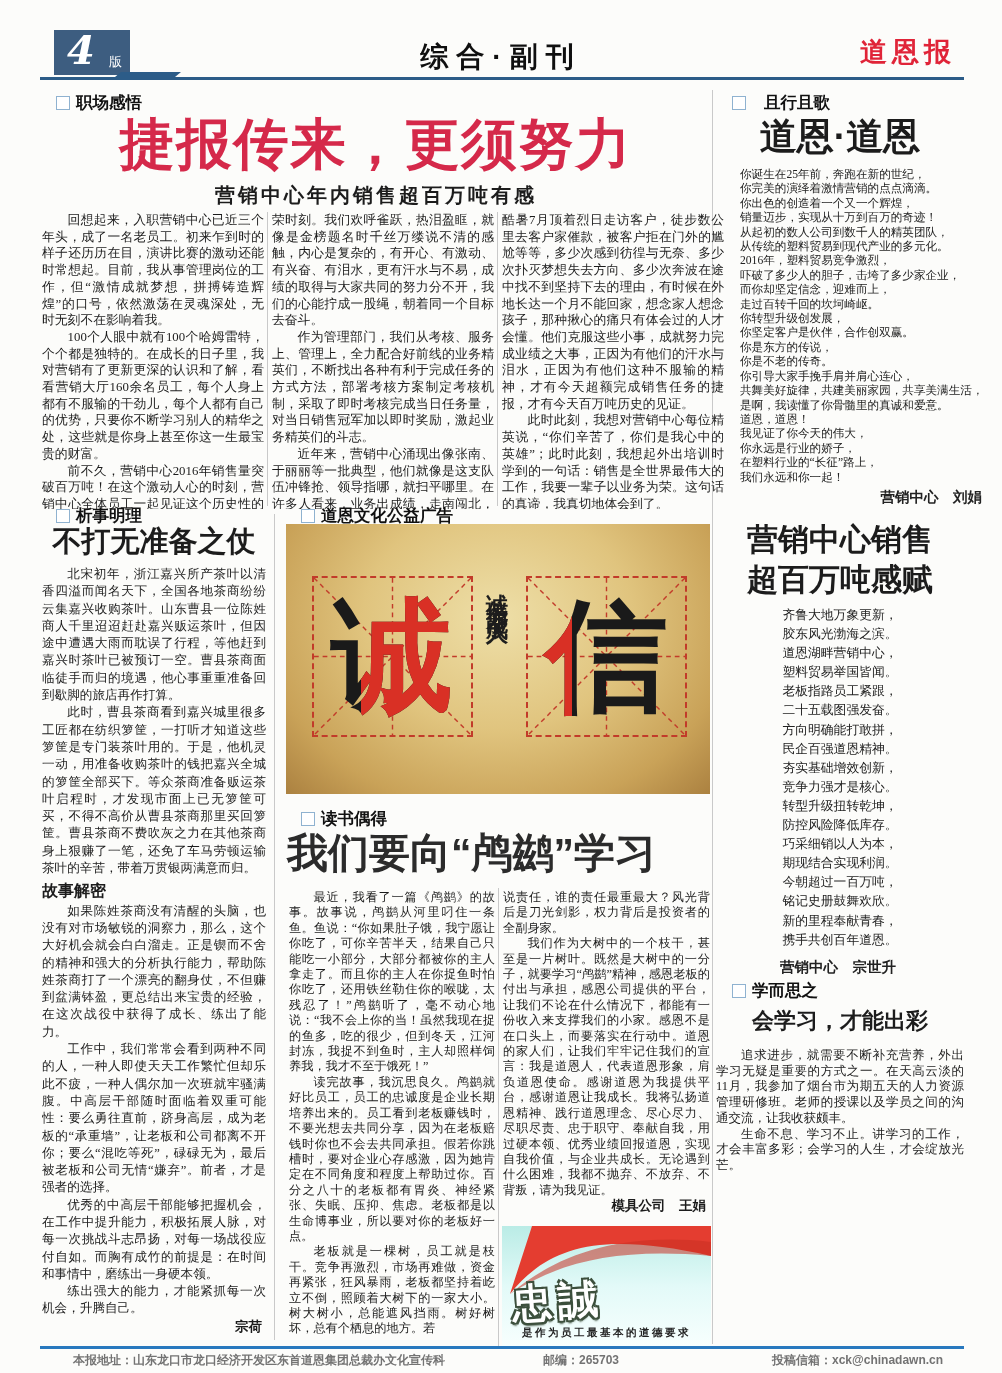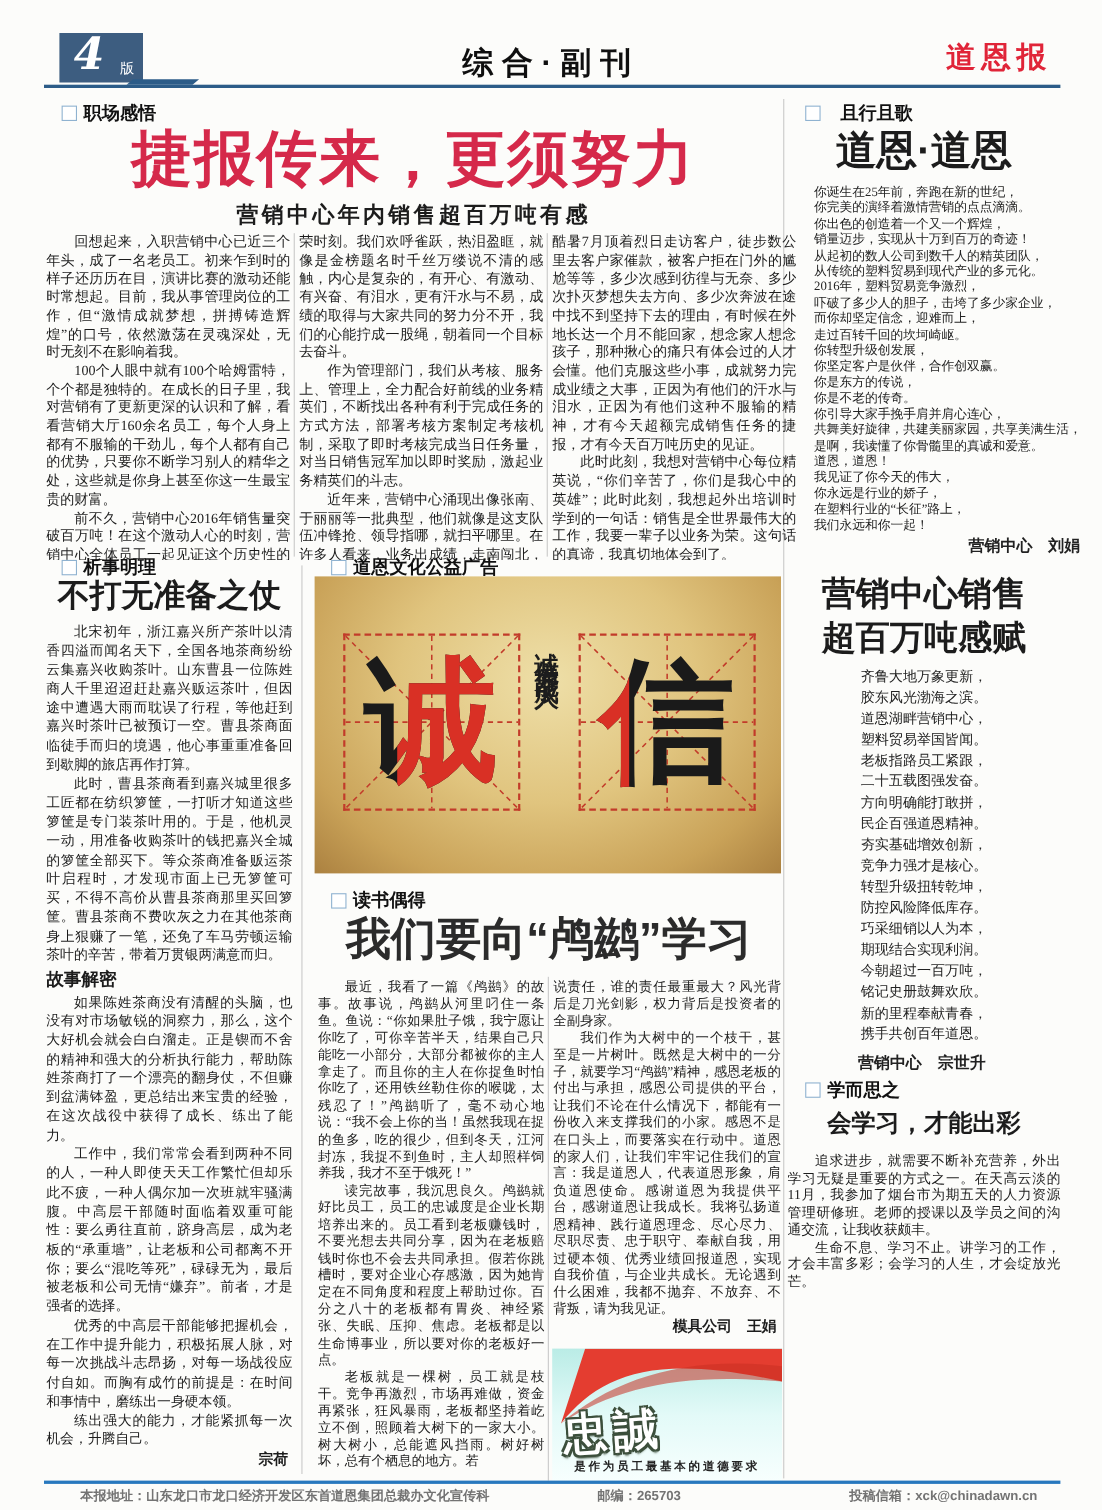--- a/index.html
+++ b/index.html
@@ -47,21 +47,21 @@
   .gridsq{position:absolute;width:157px;height:157px;border:2px dashed #c23b2a;}
   .gridsq svg{position:absolute;left:0;top:0;width:100%;height:100%;}
   .bigchar{position:absolute;left:0;top:0;width:100%;height:100%;display:flex;align-items:center;justify-content:center;
            font-family:"Liberation Serif",serif;font-weight:bold;font-size:122px;line-height:1;}
   .overlay-red{color:#d93025;}
   .slogan-vert{position:absolute;left:196px;top:52px;height:160px;writing-mode:vertical-rl;
                font-weight:bold;font-size:22px;letter-spacing:6px;color:#1d1d1d;
                font-family:"Liberation Serif",serif;}
 
   
-  .rd-headline{left:287px;top:826px;width:424px;text-align:center;font-family:"Liberation Sans",sans-serif;
+  .rd-headline{left:287px;top:826px;width:424px;text-align:left;font-family:"Liberation Sans",sans-serif;
                font-weight:900;font-size:41px;color:#2b2b2b;}
   .rd-col{top:890px;font-size:12.2px;line-height:15.4px;overflow:hidden;}
   .loyal-img{left:502px;top:1226px;width:209px;height:122px;overflow:hidden;
              background:linear-gradient(180deg,#baece6 0%,#e3faf8 50%,#f8fffe 100%);}
   .loyal-title{position:absolute;left:10px;top:48px;font-family:"Liberation Serif",serif;font-weight:900;
                font-size:40px;color:#fff;transform:rotate(-4deg);letter-spacing:6px;
                text-shadow:-2px -2px 0 #3c4f3c,2px -2px 0 #3c4f3c,-2px 2px 0 #3c4f3c,2px 2px 0 #3c4f3c,0 3px 2px #3c4f3c;}
   .loyal-caption{position:absolute;left:0;bottom:8px;width:100%;text-align:center;
                  font-size:10.5px;font-weight:bold;letter-spacing:2.5px;color:#222;}
 

